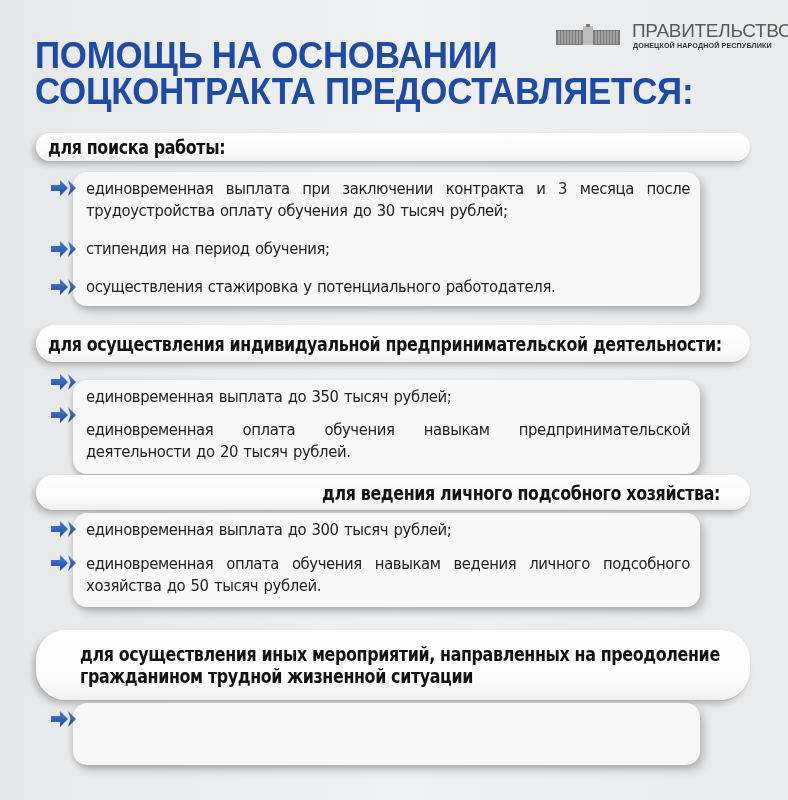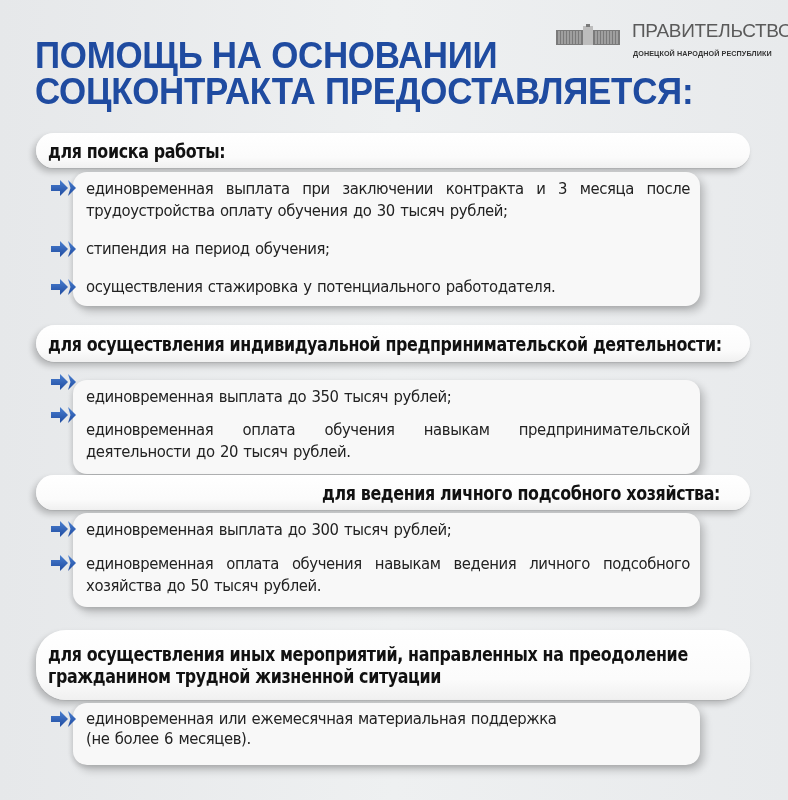--- a/index.html
+++ b/index.html
@@ -10,21 +10,21 @@
       color:#1c1c1c;
     }
     .logo { position:absolute; left:552px; top:20px; width:230px; height:30px; }
     .logo-building { position:absolute; left:4px; top:4px; width:64px; height:22px; }
     .logo-title {
       position:absolute; left:80px; top:0px; font-family:"Liberation Sans", sans-serif;
       font-size:19px; color:#5a5a5a; letter-spacing:-0.3px; font-weight:normal; line-height:22px;
     }
     .logo-sub {
       position:absolute; left:81px; top:21px; font-family:"Liberation Sans", sans-serif;
-      font-size:7.2px; color:#333; font-weight:bold; letter-spacing:0.1px; white-space:nowrap;margin-top:8px;
+      font-size:7.2px; color:#333; font-weight:bold; letter-spacing:0.1px; white-space:nowrap;
     }
     .title {
       position:absolute; left:35px; top:38px; margin:0;
       font-family:"Liberation Sans", sans-serif; font-weight:bold;
       font-size:36px; line-height:36px; color:#1f4ba0; letter-spacing:-0.3px;
       transform: scaleX(0.97); transform-origin:left top;
     }
     .section-head {
       position:absolute; left:36px; width:714px;
       background: linear-gradient(180deg, #ffffff 0%, #fbfbfb 70%, #f0f0f0 100%);
@@ -93,21 +93,21 @@
   </svg>
   <div class="logo-title">ПРАВИТЕЛЬСТВО</div>
   <div class="logo-sub">ДОНЕЦКОЙ НАРОДНОЙ РЕСПУБЛИКИ</div>
 </div>
 
 <h1 class="title">
   <span>ПОМОЩЬ НА ОСНОВАНИИ</span><br>
   <span>СОЦКОНТРАКТА ПРЕДОСТАВЛЯЕТСЯ:</span>
 </h1>
 
-<div class="section-head" style="top:133px;height:35px;">
+<div class="section-head" style="top:133px;height:28px;">
   <span>для поиска работы:</span>
 </div>
 <div class="content" style="top:172px;height:134px;">
   <div class="item" style="top:6px;">
     <div class="item-text">единовременная выплата при заключении контракта и 3 месяца после трудоустройства оплату обучения до 30 тысяч рублей;</div>
   </div>
   <div class="item" style="top:66px;">
     <div class="item-text">стипендия на период обучения;</div>
   </div>
   <div class="item" style="top:104px;">
@@ -154,28 +154,27 @@
   </div>
 </div>
 <svg class="arrow" style="left:51px;top:520px;">
     <use href="#arrowSym"></use>
   </svg>
 <svg class="arrow" style="left:51px;top:554px;">
     <use href="#arrowSym"></use>
   </svg>
 
 <div class="section-head" style="top:630px;height:70px;border-radius:30px;align-items:center;">
-  <div style="line-height:22px;">
+  <div style="line-height:22px;margin-left:32px;">
     <span>для осуществления иных мероприятий, направленных на преодоление</span><br>
     <span>гражданином трудной жизненной ситуации</span>
   </div>
 </div>
 <div class="content" style="top:703px;height:62px;">
   <div class="item" style="top:6px;">
     <div class="item-text" style="line-height:20px;">
-      <span>единовременная или ежемесячная материальная поддержка</span><br>
-      <span>(не более 6 месяцев).</span>
+      <br>
     </div>
   </div>
 </div>
 <svg class="arrow" style="left:51px;top:710px;">
     <use href="#arrowSym"></use>
   </svg>
 
 </body></html>

